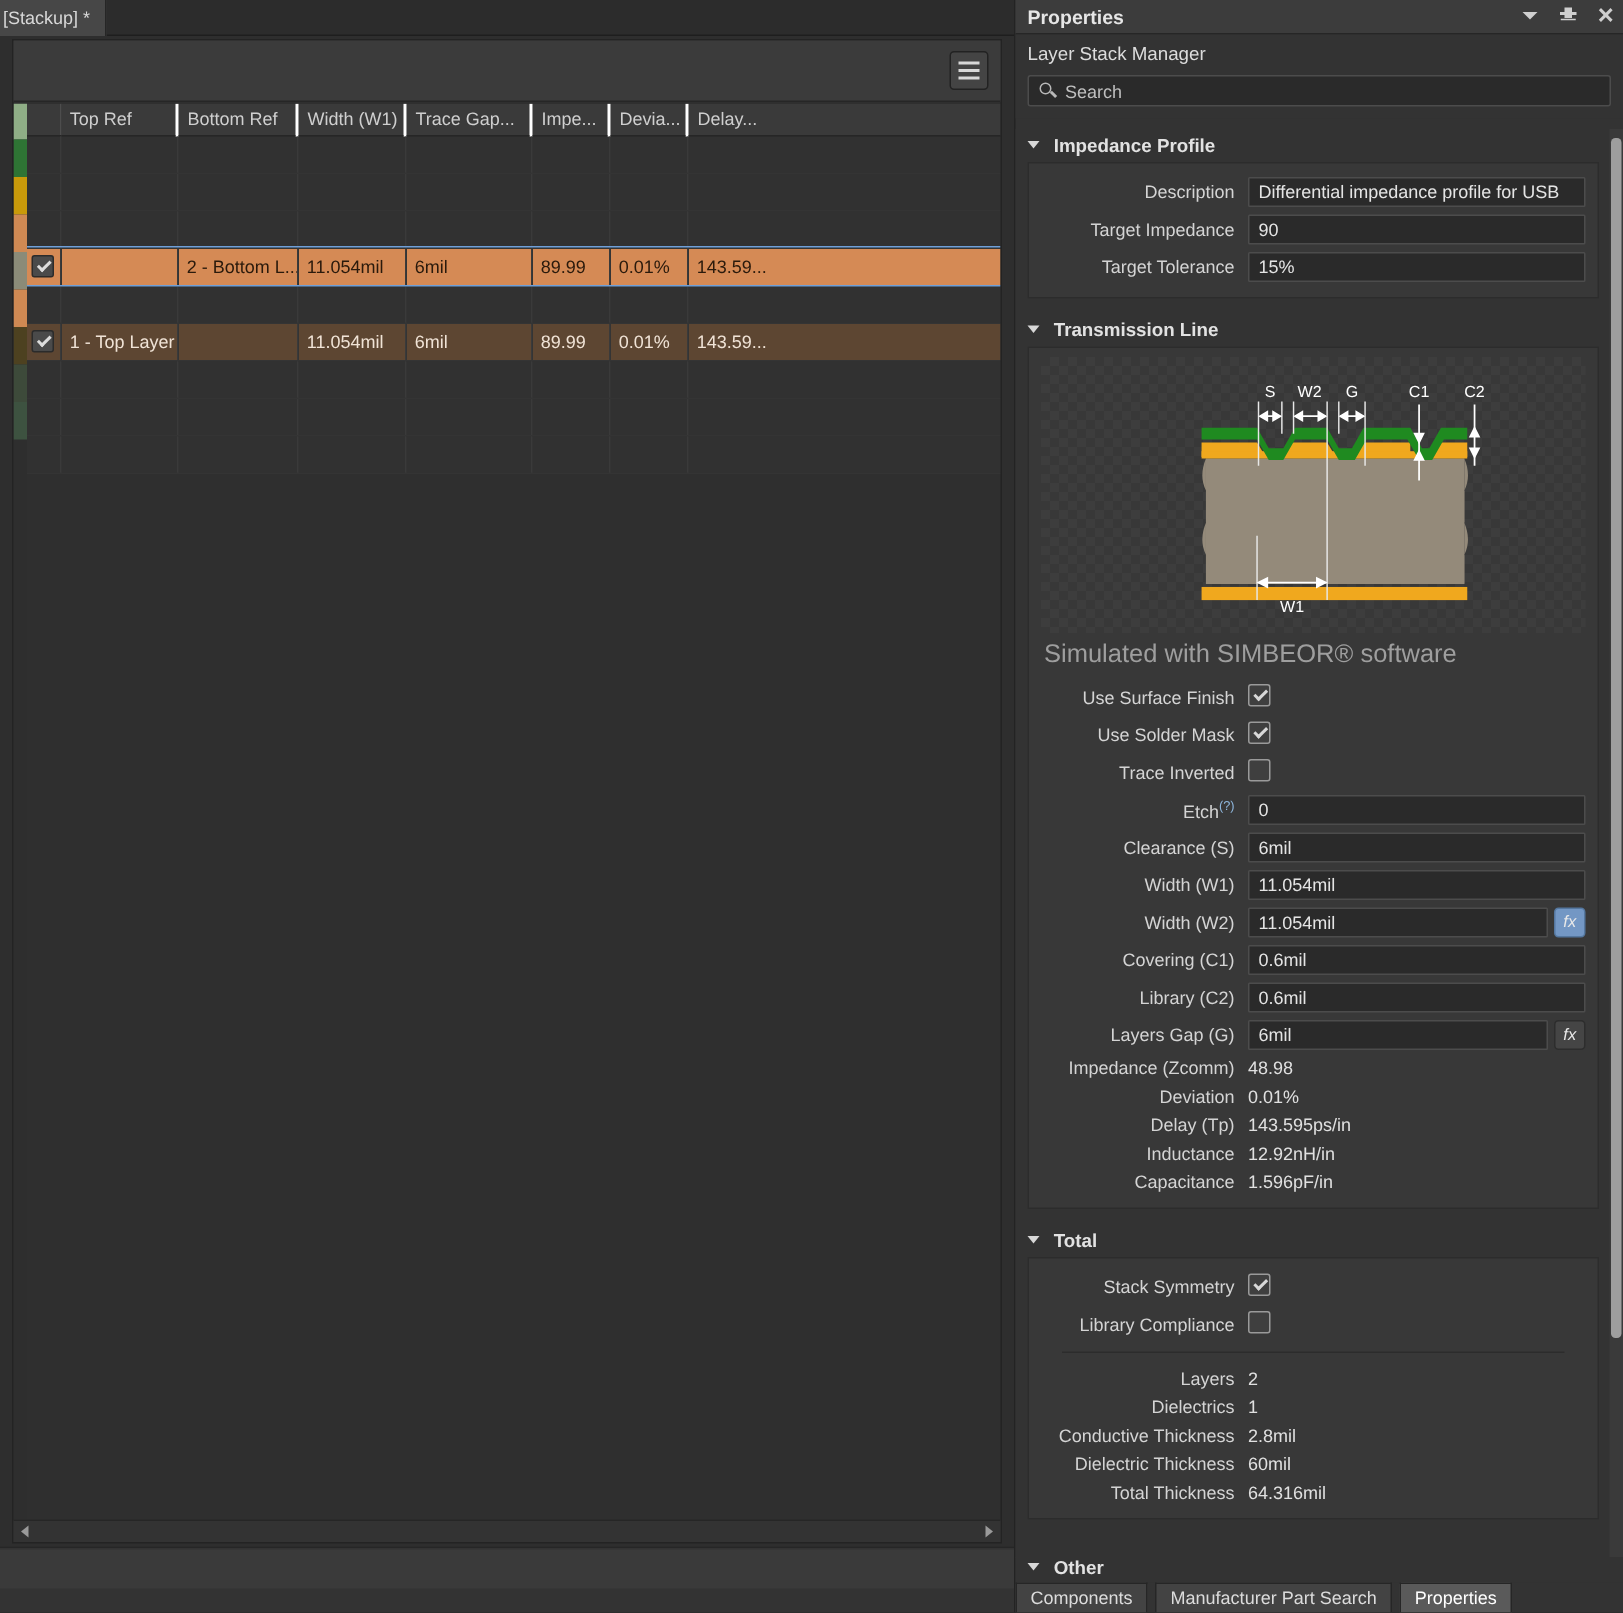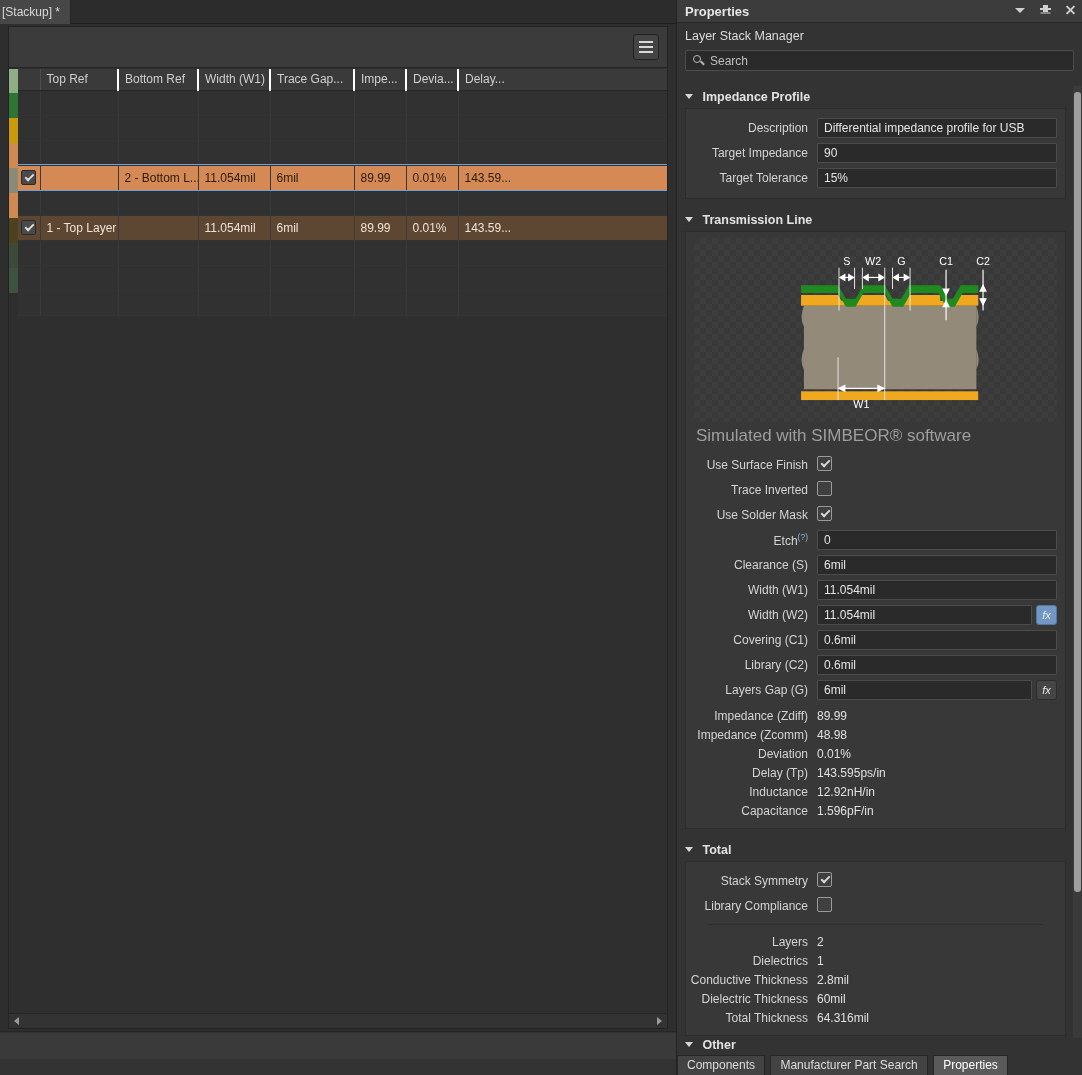--- a/index.html
+++ b/index.html
@@ -192,21 +192,21 @@
   .sec-body {
     margin: 0 8px 10px 8px;
     background: #383838;
     border: 1px solid #2c2c2c;
     padding: 6px 0 8px 0;
   }
 
   .frow { display: flex; align-items: center; height: 25px; }
   .frow .lbl {
     width: 131px; text-align: right; padding-right: 9px;
-    font-size: 12px; color: #d4d4d4; white-space: nowrap;
+    font-size: 12px; color: #d4d4d4; white-space: nowrap; margin-left: 15px;
   }
   .frow .lbl sup { font-size: 8.5px; color: #8fb7dd; vertical-align: super; }
   .frow .fld { flex: 1; margin-right: 8px; }
   .inp {
     height: 20px; background: #2a2a2a; border: 1px solid #4c4c4c; border-radius: 1px;
     color: #e4e4e4; font-size: 12px; line-height: 18px; padding: 0 6px;
     width: 100%; font-family: Liberation Sans, sans-serif;
   }
   .inp-wrap { display: flex; align-items: center; gap: 4px; }
   .fx {
@@ -554,26 +554,26 @@
             </g>
           </svg>
         </div>
         <div class="tl-cap">Simulated with SIMBEOR® software</div>
 
         <div class="frow">
           <span class="lbl">Use Surface Finish</span>
           <span class="fld"><span class="pchk on"></span></span>
         </div>
         <div class="frow">
+          <span class="lbl">Use Solder Mask</span>
+          <span class="fld"><span class="pchk on"></span></span>
+        </div>
+        <div class="frow">
           <span class="lbl">Trace Inverted</span>
           <span class="fld"><span class="pchk"></span></span>
-        </div>
-        <div class="frow">
-          <span class="lbl">Use Solder Mask</span>
-          <span class="fld"><span class="pchk on"></span></span>
         </div>
 
         <div class="frow">
           <span class="lbl"><span>Etch</span><sup>(?)</sup></span>
           <span class="fld"><input class="inp" value="0" style=""></span>
         </div>
         <div class="frow">
           <span class="lbl">Clearance (S)</span>
           <span class="fld"><input class="inp" value="6mil" style=""></span>
         </div>
@@ -597,24 +597,20 @@
           <span class="fld"><input class="inp" value="0.6mil" style=""></span>
         </div>
         <div class="frow">
           <span class="lbl">Layers Gap (G)</span>
           <span class="fld inp-wrap">
             <input class="inp" value="6mil" style="">
             <span class="fx">fx</span>
           </span>
         </div>
 
-        <div class="frow ro-row" style="margin-top:4px">
-          <span class="lbl">Impedance (Zdiff)</span>
-          <span class="ro">89.99</span>
-        </div>
         <div class="frow ro-row">
           <span class="lbl">Impedance (Zcomm)</span>
           <span class="ro">48.98</span>
         </div>
         <div class="frow ro-row">
           <span class="lbl">Deviation</span>
           <span class="ro">0.01%</span>
         </div>
         <div class="frow ro-row">
           <span class="lbl">Delay (Tp)</span>

